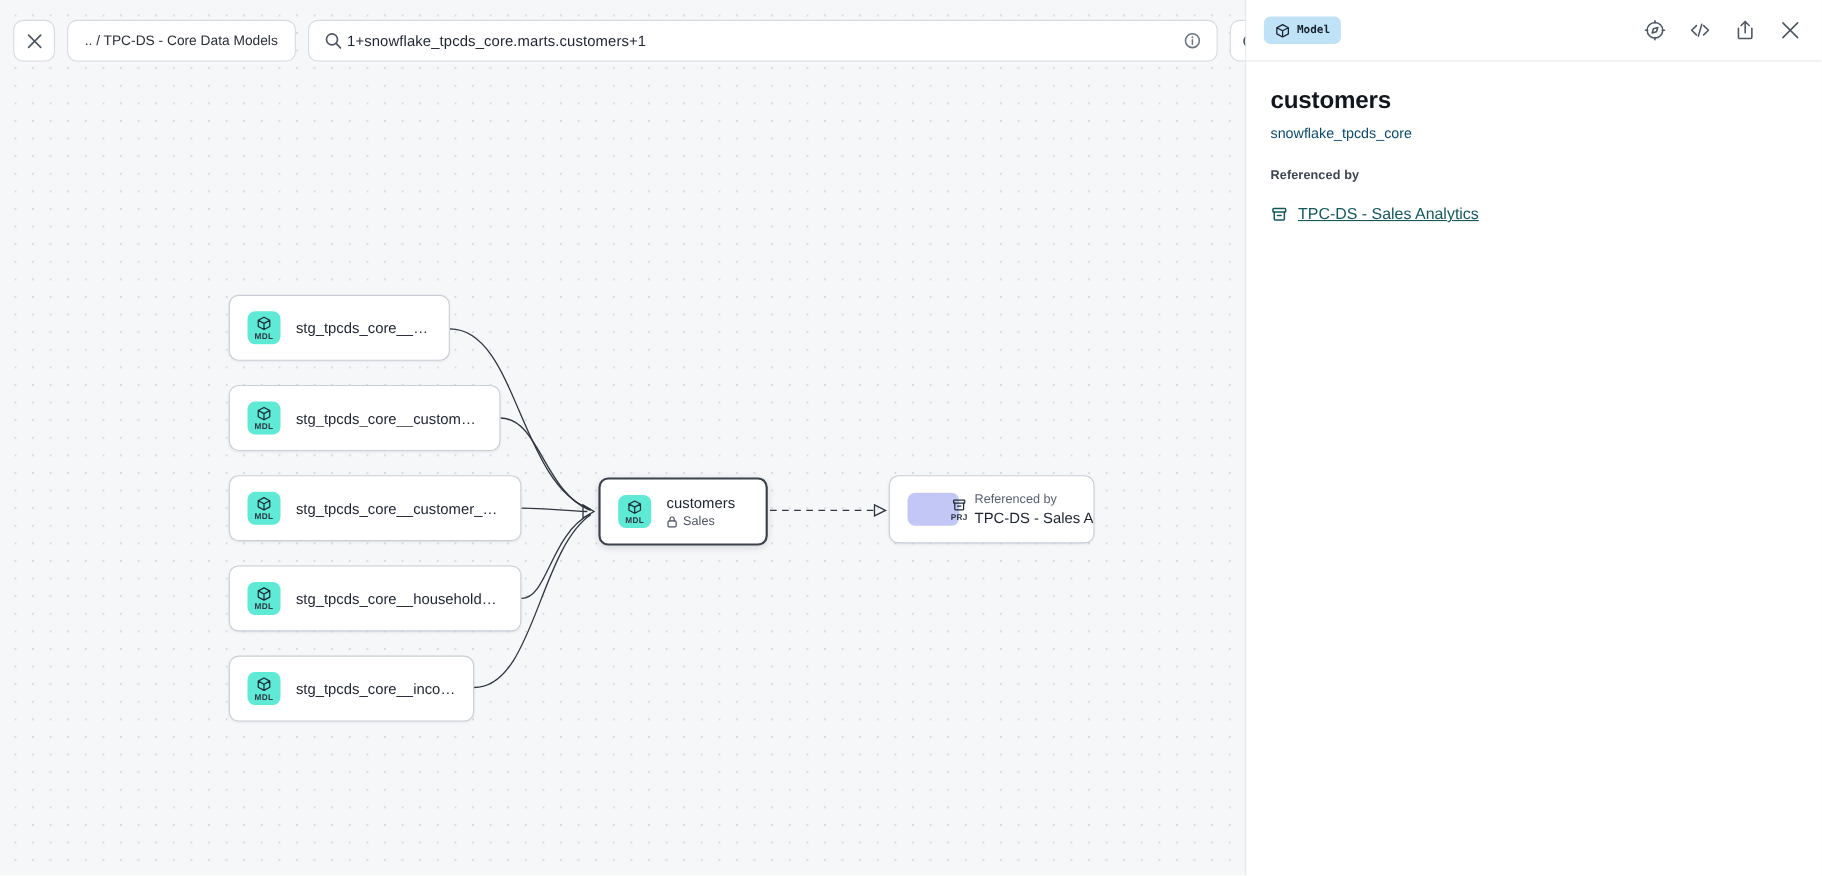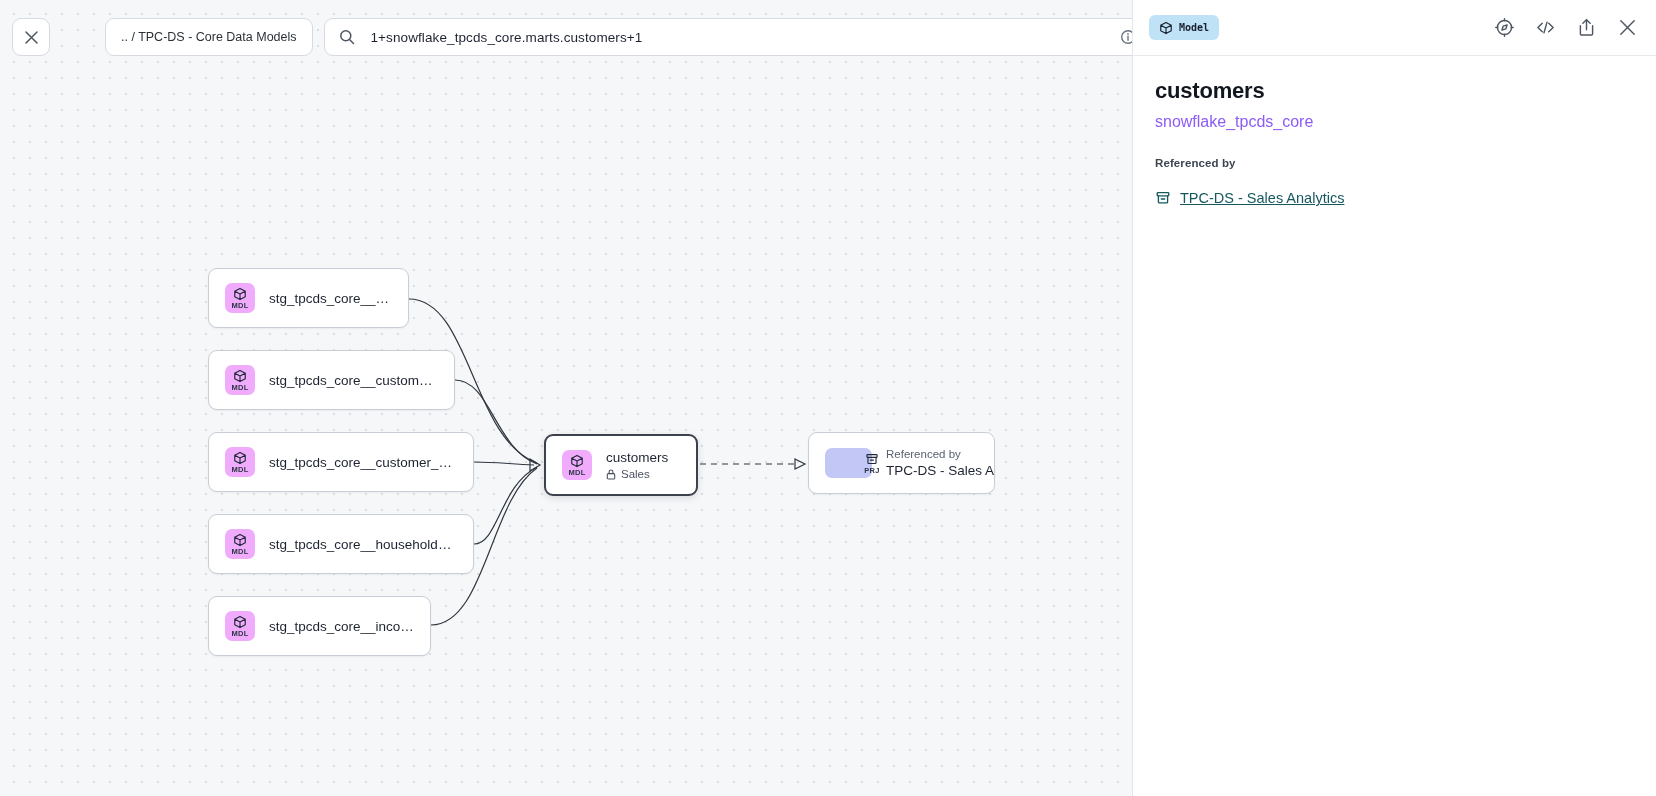--- a/index.html
+++ b/index.html
@@ -29,24 +29,24 @@
     display: flex; align-items: center; gap: 11px;
     z-index: 6;
   }
   .tb-btn {
     background: #fff; border: 1px solid #d7dae0; border-radius: 9px;
     height: 38px; display: flex; align-items: center; justify-content: center;
     cursor: pointer;
   }
   .tb-close { width: 38px; }
   .tb-crumb {
-    padding: 0 15px; font-size: 12.5px; color: #2b3038; white-space: nowrap; margin-left: 44px;
+    padding: 0 15px; font-size: 12.5px; color: #2b3038; white-space: nowrap;
   }
   .tb-search {
-    width: 827px; padding: 0 14px; gap: 16px; justify-content: flex-start;
+    width: 827px; padding: 0 14px; gap: 5px; justify-content: flex-start;
   }
   .tb-search .sv {
     flex: 1; font-size: 13.5px; color: #1d2330; letter-spacing: .1px;
     white-space: nowrap; overflow: hidden;
   }
   .tb-refresh { width: 38px; }
   svg { display: block; }
   .ico { stroke: #4d5661; stroke-width: 1.5; fill: none;
          stroke-linecap: round; stroke-linejoin: round; }
   .ico-l { stroke: #6b7582; stroke-width: 1.4; fill: none;
@@ -64,21 +64,21 @@
   }
   .node.selected {
     border: 2px solid #3b424d;
     box-shadow: 0 2px 7px rgba(20,25,35,.13);
   }
   .chip {
     width: 30px; height: 30px; border-radius: 7px; flex: 0 0 30px;
     display: flex; flex-direction: column; align-items: center;
     justify-content: center; gap: 0px; margin-right: 14px;
   }
-  .chip.mdl { background: #f0abfc; }
+  .chip.mdl { background: #5eead4; }
   .chip.prj { background: #c2c7f5; padding-left: 47px; }
   .chip .cl { font-size: 7.5px; font-weight: 700; color: #2d3645;
               letter-spacing: .3px; line-height: 8px; margin-top: 1px; }
   .nlabel { font-size: 13.5px; color: #1d2330; white-space: nowrap;
             overflow: hidden; text-overflow: ellipsis; }
   .nstack { display: flex; flex-direction: column; gap: 3px; min-width: 0; }
   .ntitle { font-size: 13.5px; color: #1d2330; white-space: nowrap; }
   .nsub { font-size: 11.5px; color: #4a5260; display: flex;
           align-items: center; gap: 5px; white-space: nowrap; }
   .nsub-top { font-size: 11.5px; color: #5a6271; white-space: nowrap; }
@@ -96,21 +96,21 @@
   .badge {
     background: #bfe2f7; border-radius: 6px; height: 25px;
     display: flex; align-items: center; gap: 6px; padding: 0 10px;
     font-size: 10px; font-weight: 700; color: #17202c;
     font-family: "DejaVu Sans Mono", monospace;
   }
   .panel-acts { margin-left: auto; display: flex; align-items: center; gap: 20px; }
   .panel-acts > span { cursor: pointer; display: flex; }
   .panel-head { padding: 22px 22px 0 22px; }
   .p-title { font-size: 22px; font-weight: 700; color: #11161f; letter-spacing: -.2px; }
-  .p-sub { font-size: 16px; color: #8b5cf6; margin-top: 9px; }
+  .p-sub { font-size: 13px; color: #0c4a6e; margin-top: 9px; }
   .tabs { display: flex; align-items: flex-end; gap: 0;
           margin-top: 32px; border-bottom: 1px solid #e3e6ea; }
   .tab {
     padding: 0 22px 11px 22px; font-size: 13.5px; color: #5d6673;
     cursor: pointer; display: flex; align-items: center; gap: 9px;
     position: relative; top: 1px;
   }
   .tab.active { color: #13565c; font-weight: 700;
                 border-bottom: 3px solid #13565c; }
   .tcount {

